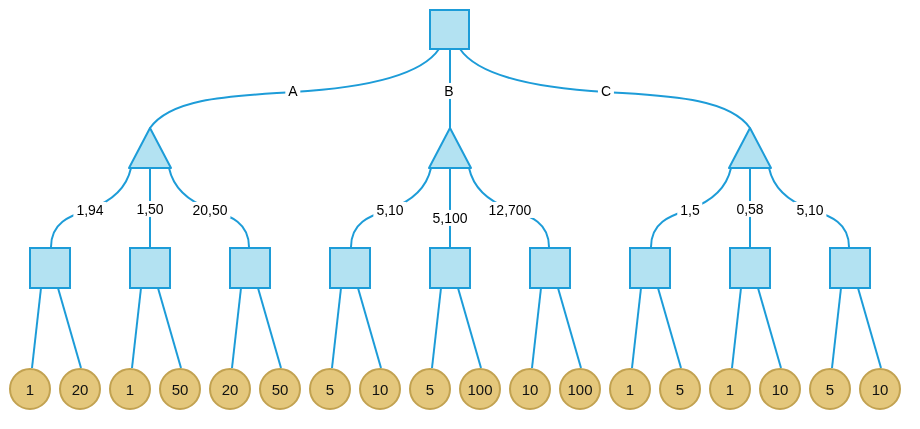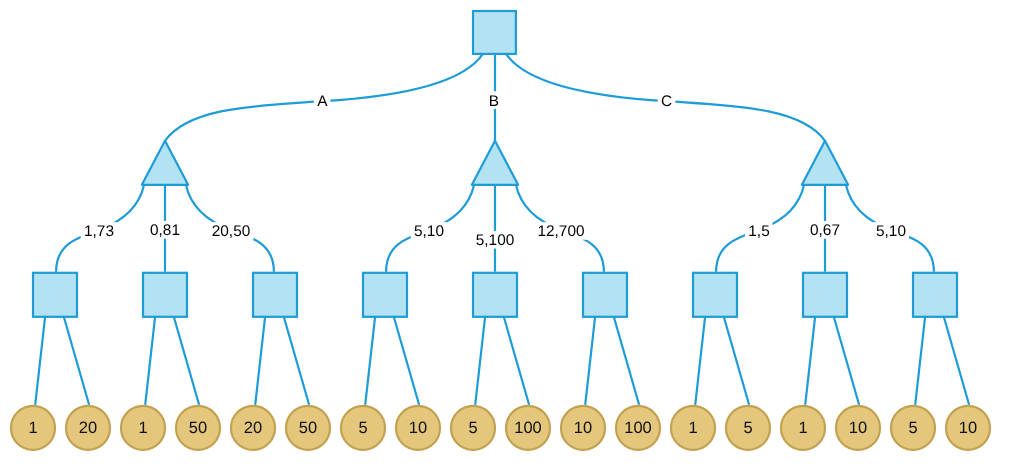--- a/index.html
+++ b/index.html
@@ -103,28 +103,28 @@
     <circle class="leaf" cx="730" cy="389" r="20"></circle>
     <circle class="leaf" cx="780" cy="389" r="20"></circle>
     <circle class="leaf" cx="830" cy="389" r="20"></circle>
     <circle class="leaf" cx="880" cy="389" r="20"></circle>
   </svg>
 
   <div class="edge-label" style="left:293px; top:91px">A</div>
   <div class="edge-label" style="left:449px; top:91px">B</div>
   <div class="edge-label" style="left:606px; top:91px">C</div>
 
-  <div class="edge-label" style="left:90px;  top:210px">1,73</div>
-  <div class="edge-label" style="left:150px; top:209px">0,81</div>
+  <div class="edge-label" style="left:90px;  top:210px">1,94</div>
+  <div class="edge-label" style="left:150px; top:209px">1,50</div>
   <div class="edge-label" style="left:210px; top:210px">20,50</div>
   <div class="edge-label" style="left:390px; top:210px">5,10</div>
   <div class="edge-label" style="left:450px; top:218px">5,100</div>
   <div class="edge-label" style="left:510px; top:210px">12,700</div>
   <div class="edge-label" style="left:690px; top:210px">1,5</div>
-  <div class="edge-label" style="left:750px; top:209px">0,67</div>
+  <div class="edge-label" style="left:750px; top:209px">0,58</div>
   <div class="edge-label" style="left:810px; top:210px">5,10</div>
 
   <div class="leaf-label" style="left:30px;  top:389px">1</div>
   <div class="leaf-label" style="left:80px;  top:389px">20</div>
   <div class="leaf-label" style="left:130px; top:389px">1</div>
   <div class="leaf-label" style="left:180px; top:389px">50</div>
   <div class="leaf-label" style="left:230px; top:389px">20</div>
   <div class="leaf-label" style="left:280px; top:389px">50</div>
   <div class="leaf-label" style="left:330px; top:389px">5</div>
   <div class="leaf-label" style="left:380px; top:389px">10</div>

